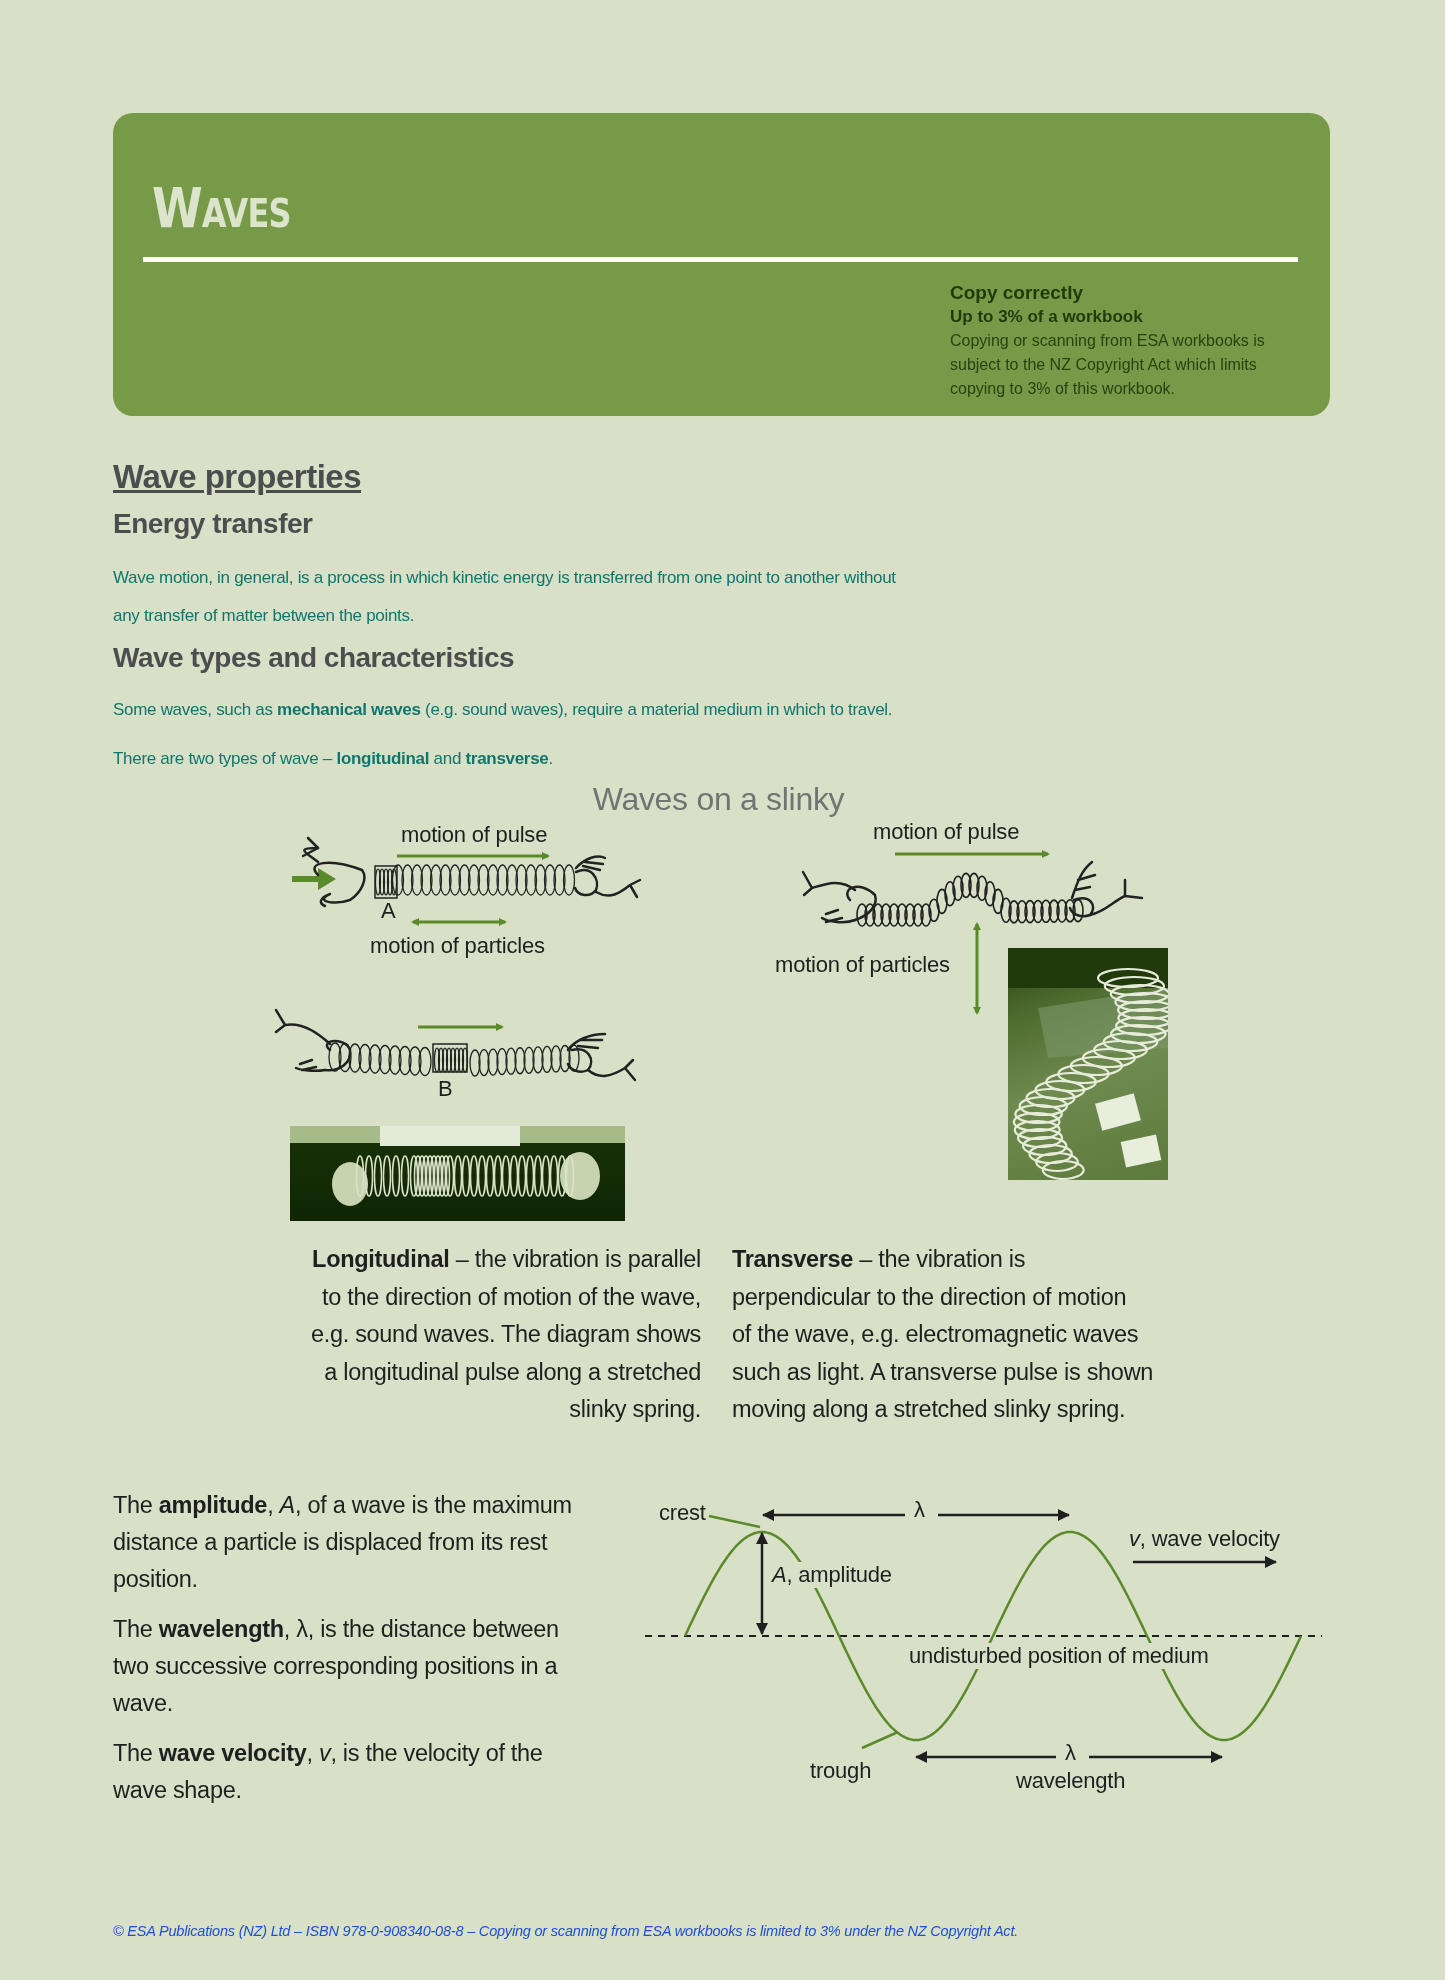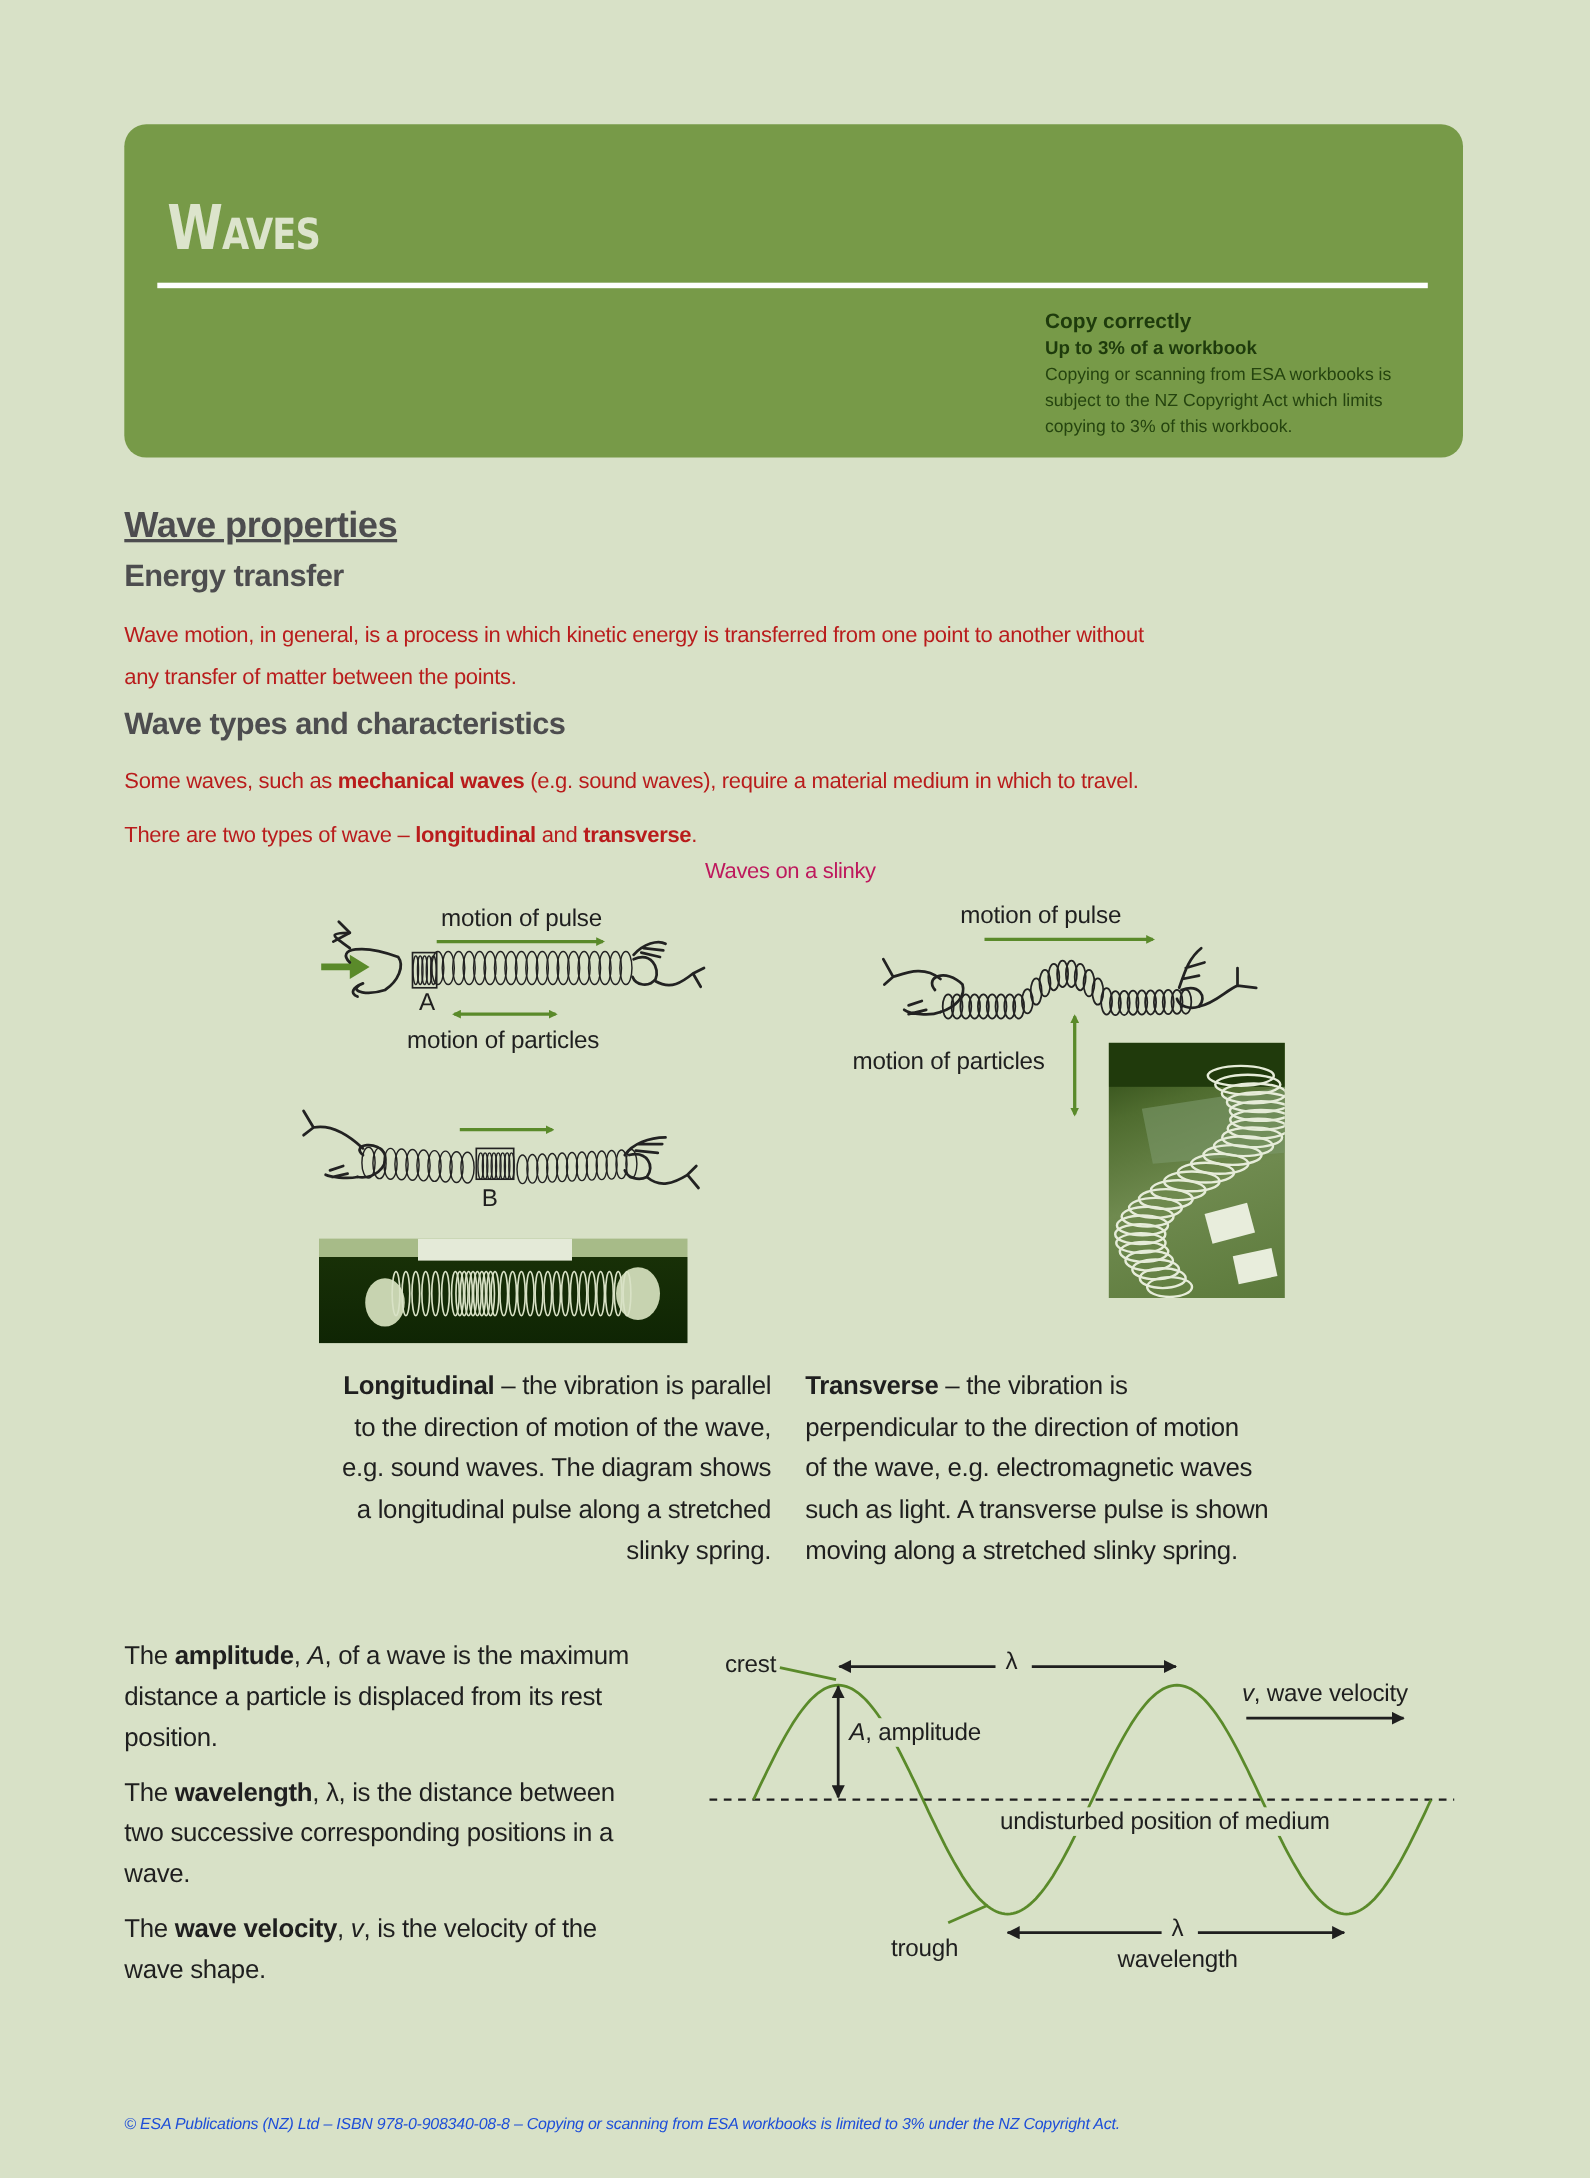--- a/index.html
+++ b/index.html
@@ -21,24 +21,24 @@
     font-variant:small-caps; line-height:1; transform:scaleX(0.82); transform-origin:left;
   }
   .title-rule { left:143px; top:257px; width:1155px; height:5px; background:#ffffff; }
   .copy-box { left:950px; top:281px; width:340px; color:#1e3b0c; line-height:24px; }
   .copy-h1 { font-weight:bold; font-size:19px; }
   .copy-h2 { font-weight:bold; font-size:17px; }
   .copy-body { font-size:16px; color:#25440f; }
 
   .h-main { left:113px; top:458px; margin:0; font-size:33px; font-weight:bold; color:#4d4d4f; letter-spacing:-0.5px;text-decoration:underline; }
   .h-sub  { margin:0; font-size:28px; font-weight:bold; color:#4d4d4f; letter-spacing:-0.5px; }
-  .body-text { font-size:20px; line-height:38px; letter-spacing:-0.3px; color:#b91c1c; }
+  .body-text { font-size:17px; line-height:38px; letter-spacing:-0.3px; color:#0f766e; }
   .body-text b { font-weight:bold; }
 
-  .fig-title { left:0; width:1437px; top:781px; text-align:center; color:#be185d; font-size:20px; letter-spacing:-0.3px; }
+  .fig-title { left:0; width:1437px; top:781px; text-align:center; color:#737373; font-size:32px; letter-spacing:-0.3px; }
   .label { font-size:22px; color:#1f1f1f; white-space:nowrap; letter-spacing:-0.2px; }
   .caption { font-size:23.5px; line-height:37.5px; color:#1f1f1f; letter-spacing:-0.3px; }
 
   .photo-long {
     left:290px; top:1126px; width:335px; height:95px; overflow:hidden;
     background:linear-gradient(#a7bb88 0, #a7bb88 18%, #183007 18%, #0f2504 100%);
   }
   .photo-trans {
     left:1008px; top:948px; width:160px; height:232px; overflow:hidden;
     background:linear-gradient(160deg,#26410f 0%, #4f6c2f 25%, #6f8a4f 55%, #5c7a3b 100%);

